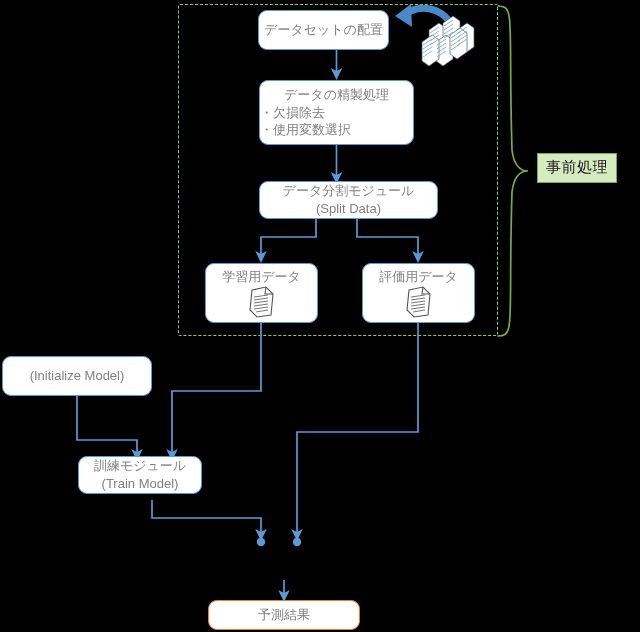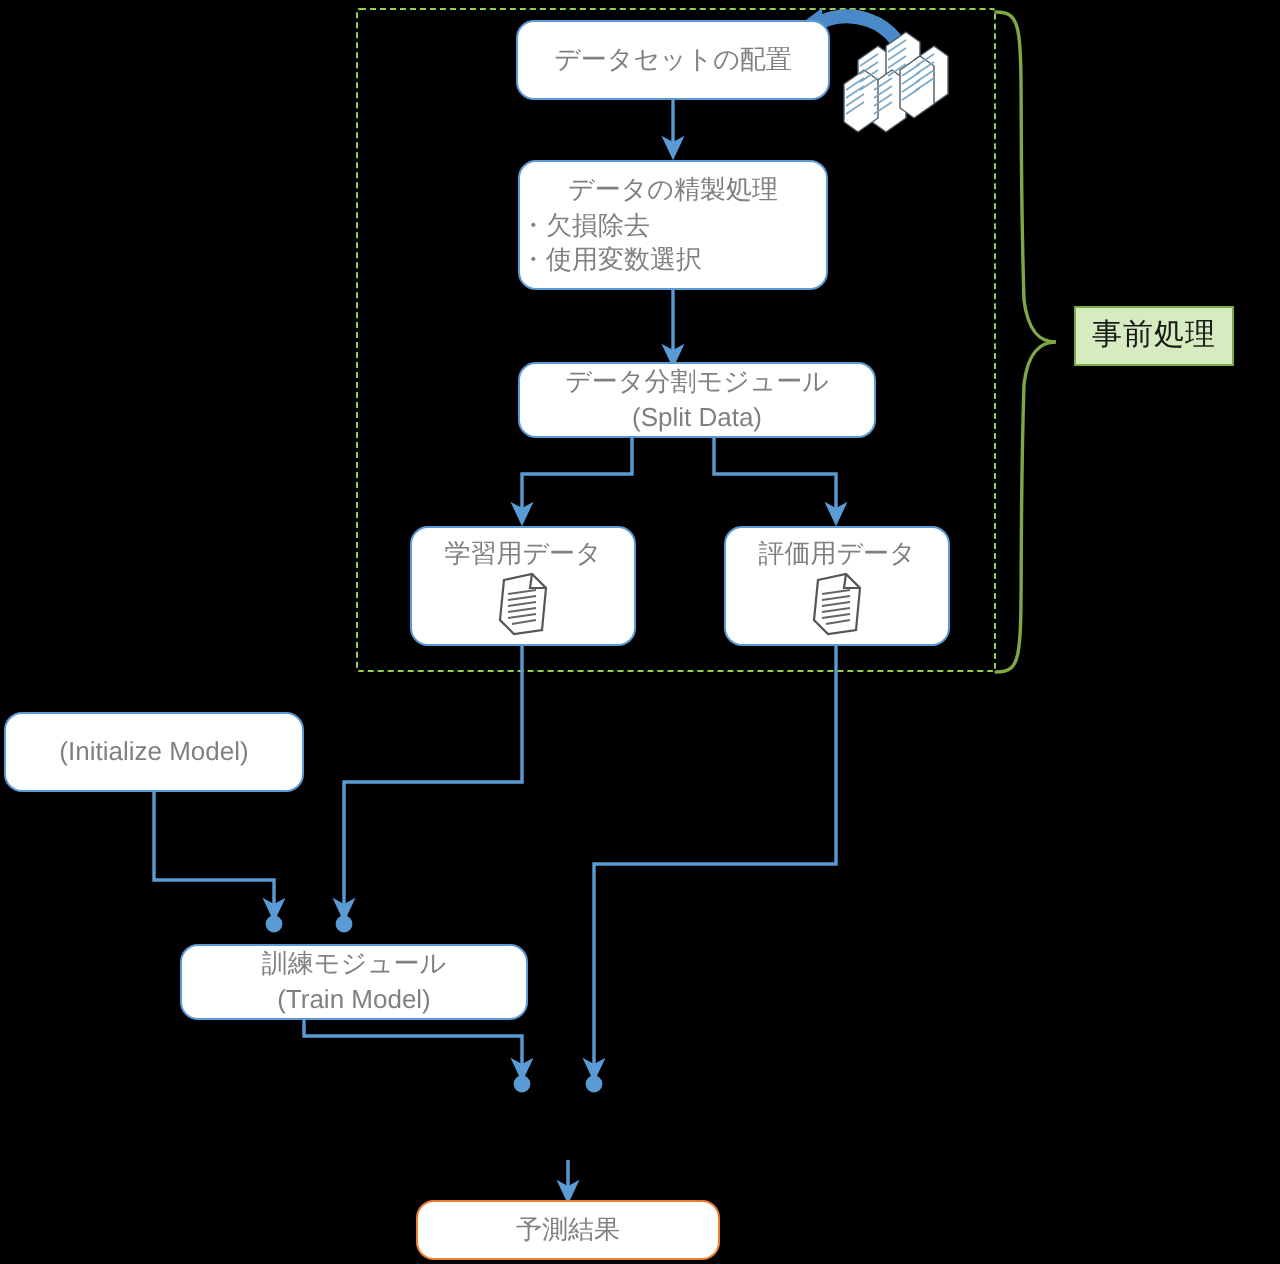--- a/index.html
+++ b/index.html
@@ -124,21 +124,21 @@
         <path d="M430,33 l9,-6 M430,37 l9,-6 M430,41 l9,-6 M430,45 l9,-6"></path>
         <path d="M444,26 l9,-6 M444,30 l9,-6 M444,34 l9,-6 M444,38 l9,-6"></path>
         <path d="M458,33 l9,-6 M458,37 l9,-6 M458,41 l9,-6 M458,45 l9,-6"></path>
         <path d="M437,45 l9,-6 M437,49 l9,-6 M437,53 l9,-6 M437,57 l9,-6"></path>
         <path d="M451,38 l9,-6 M451,42 l9,-6 M451,46 l9,-6 M451,50 l9,-6"></path>
         <path d="M423,45 l9,-6 M423,49 l9,-6 M423,53 l9,-6 M423,57 l9,-6"></path>
       </g>
     </g>
   </svg>
 
-  <div class="node" style="left:258px;top:10px;width:157px;height:40px;">
+  <div class="node" style="left:258px;top:10px;width:131px;height:40px;">
     <span class="ln">データセットの配置</span>
   </div>
 
   <div class="node" style="left:259px;top:80px;width:155px;height:65px;">
     <span class="ln">データの精製処理</span>
     <span class="ln blist">・欠損除去</span>
     <span class="ln blist">・使用変数選択</span>
   </div>
 
   <div class="node" style="left:259px;top:181px;width:179px;height:38px;">
@@ -165,21 +165,21 @@
       <g stroke="#666" stroke-width="0.9">
         <path d="M7,11 L21,9 M7,14 L21,12 M7,17 L21,15 M7,20 L21,18 M7,23 L21,21 M9,26 L21,24"></path>
       </g>
     </svg>
   </div>
 
   <div class="node" style="left:2px;top:356px;width:150px;height:40px;">
     <span class="ln">(Initialize Model)</span>
   </div>
 
-  <div class="node" style="left:78px;top:472px;width:174px;height:38px;margin-left:12px;">
+  <div class="node" style="left:78px;top:456px;width:124px;height:38px;">
     <span class="ln">訓練モジュール</span>
     <span class="ln">(Train Model)</span>
   </div>
 
 
   <div class="node result" style="left:208px;top:600px;width:152px;height:30px;">
     <span class="ln">予測結果</span>
   </div>
 
   <div class="grouplabel" style="left:537px;top:153px;">

